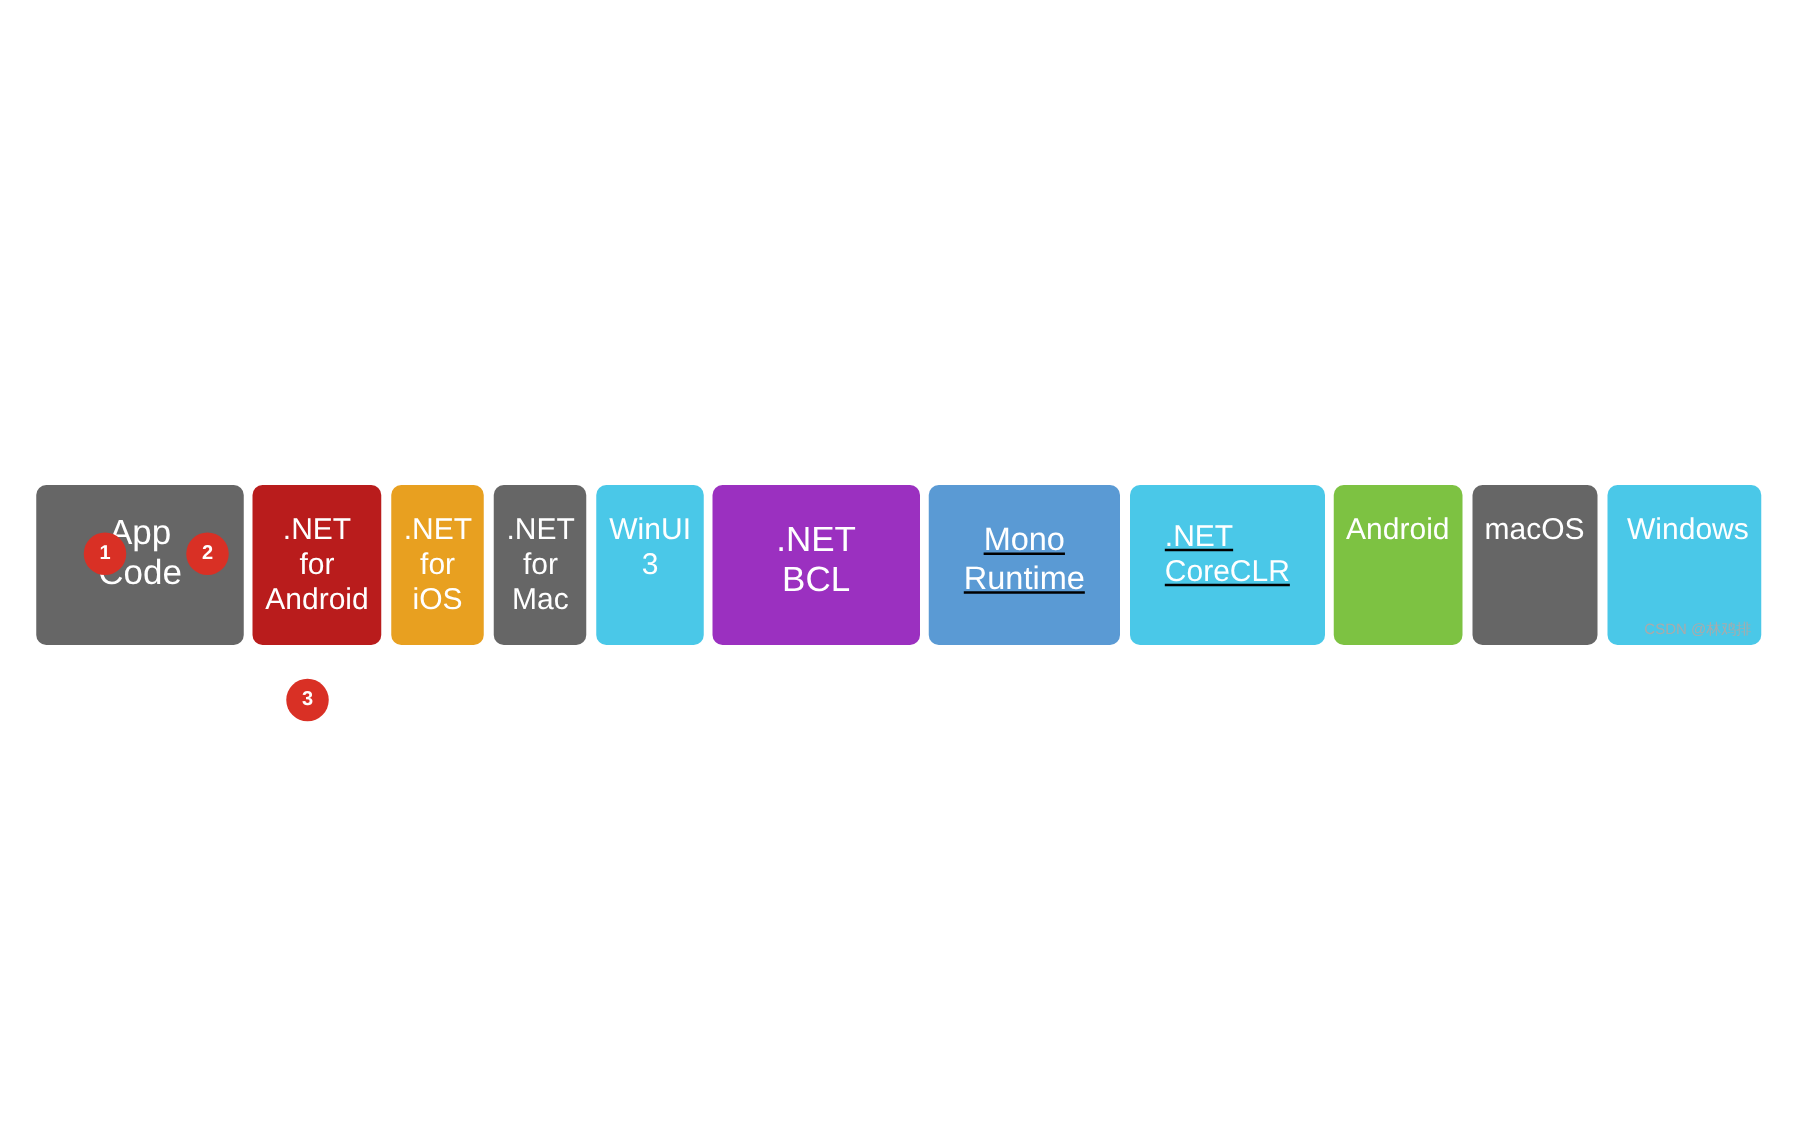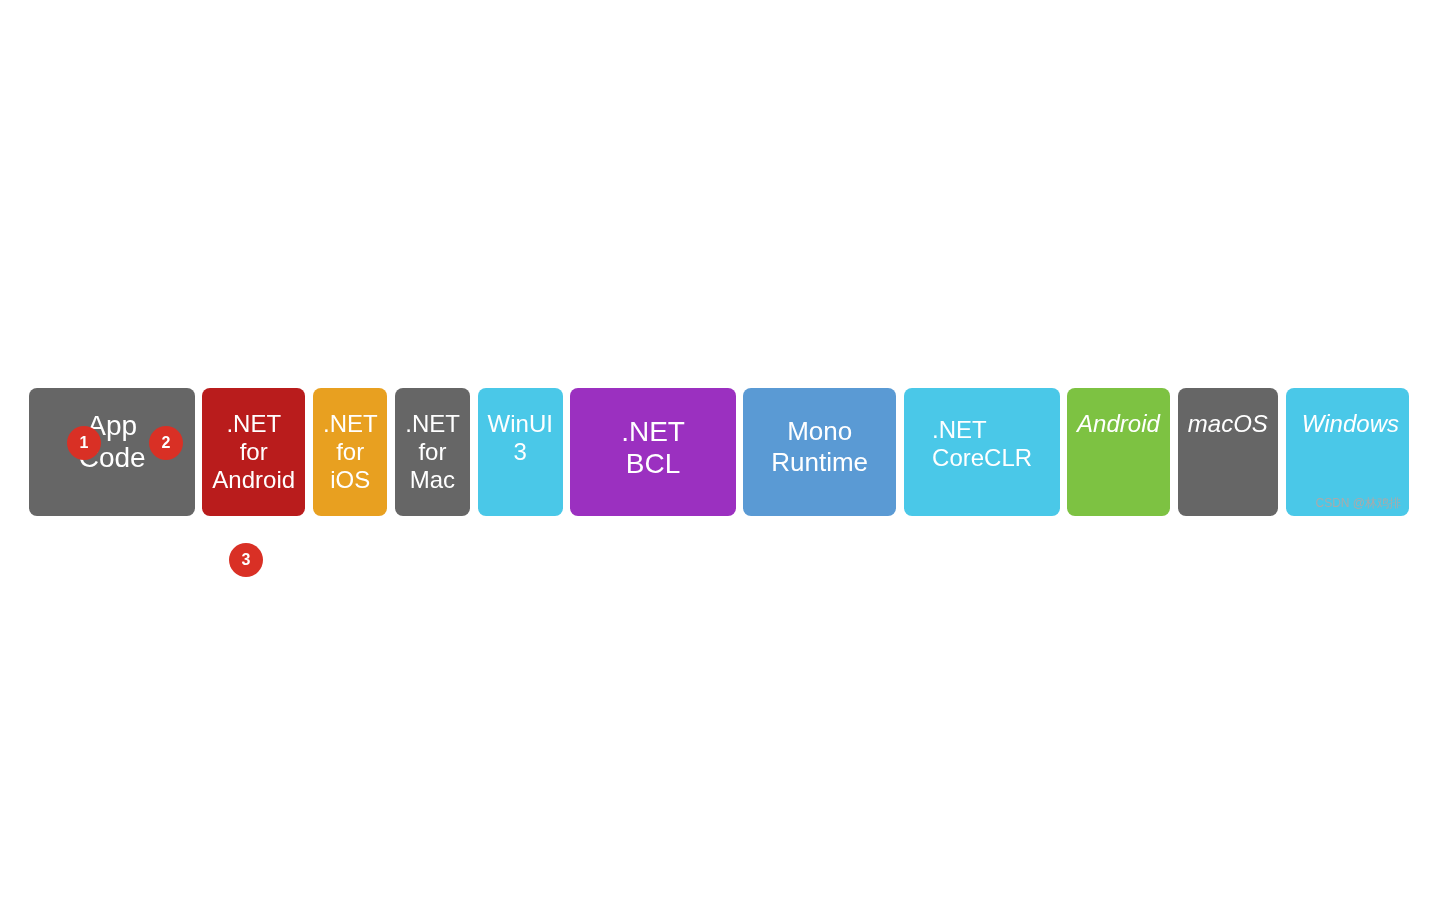--- a/index.html
+++ b/index.html
@@ -81,20 +81,21 @@
       color: #fff;
       font-size: 28px;
       font-weight: 400;
     }
 
     
     .runtime-row {
       display: flex;
       gap: 8px;
       width: 100%;
+      text-decoration: underline;
     }
     .mono-runtime-block {
       flex: 3;
       background: #5a9ad4;
       border-radius: 8px;
       padding: 28px;
       text-align: center;
       color: #fff;
       font-size: 26px;
       font-weight: 400;
@@ -116,21 +117,20 @@
       width: 100%;
     }
     .os-block {
       flex: 1;
       border-radius: 8px;
       padding: 22px 10px;
       text-align: left;
       color: #fff;
       font-size: 24px;
       font-weight: 400;
-      font-style: italic;
     }
     .android-os { background: #7dc242; }
     .ios-os { background: #e8a020; }
     .macos-os { background: #666; }
     .windows-os { background: #4ac8e8; padding-left: 16px; }
 
     
     .annotations {
       position: absolute;
       top: 0;

